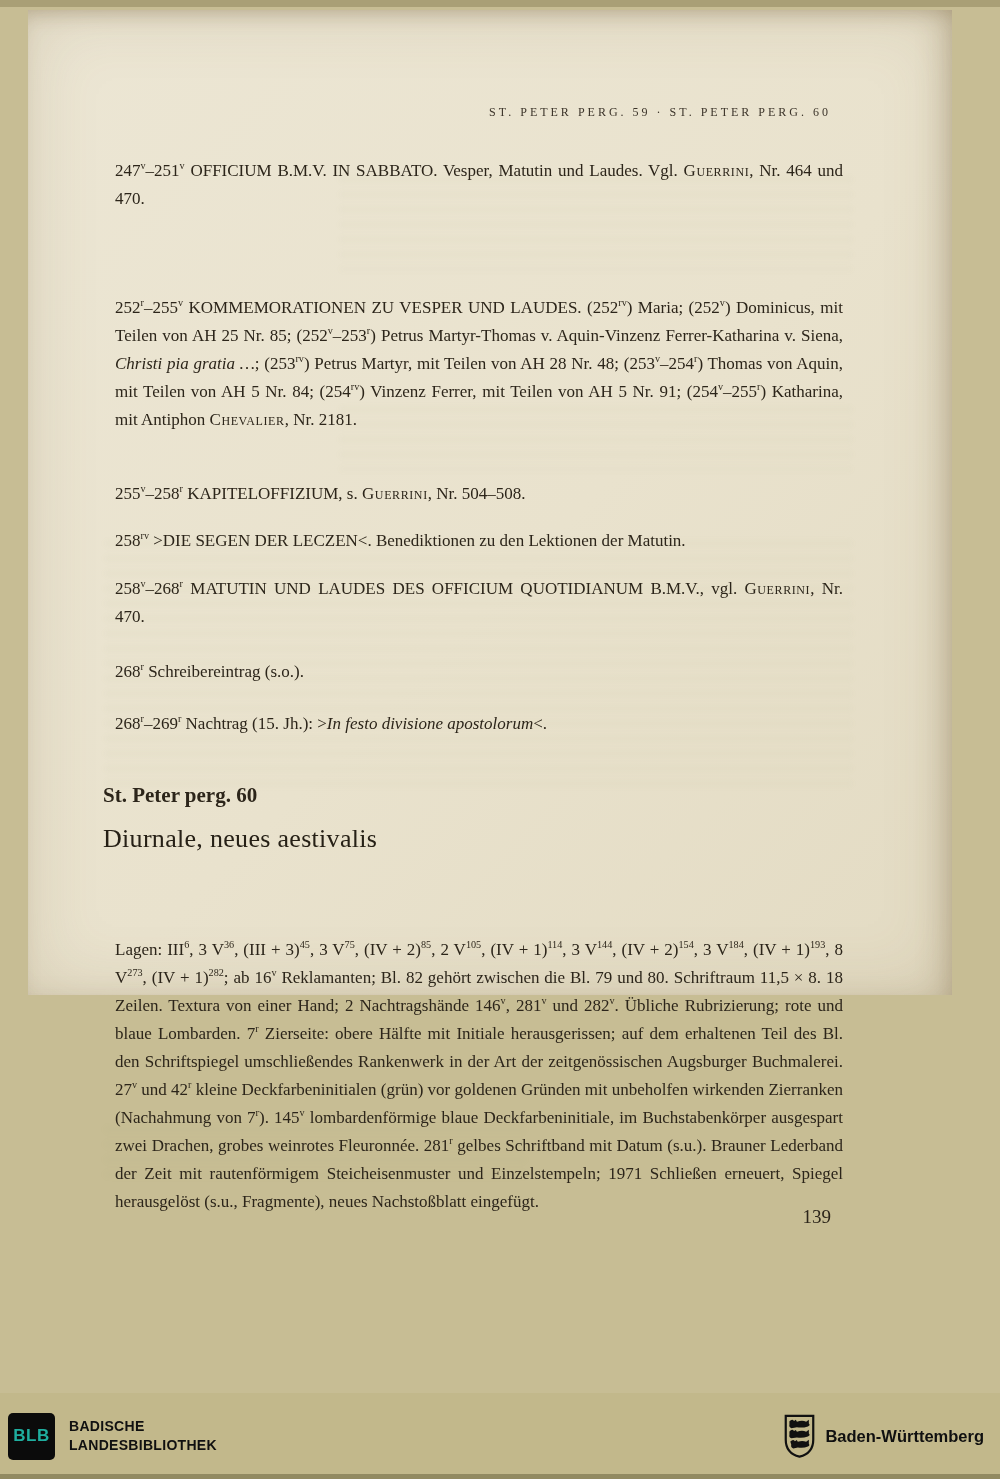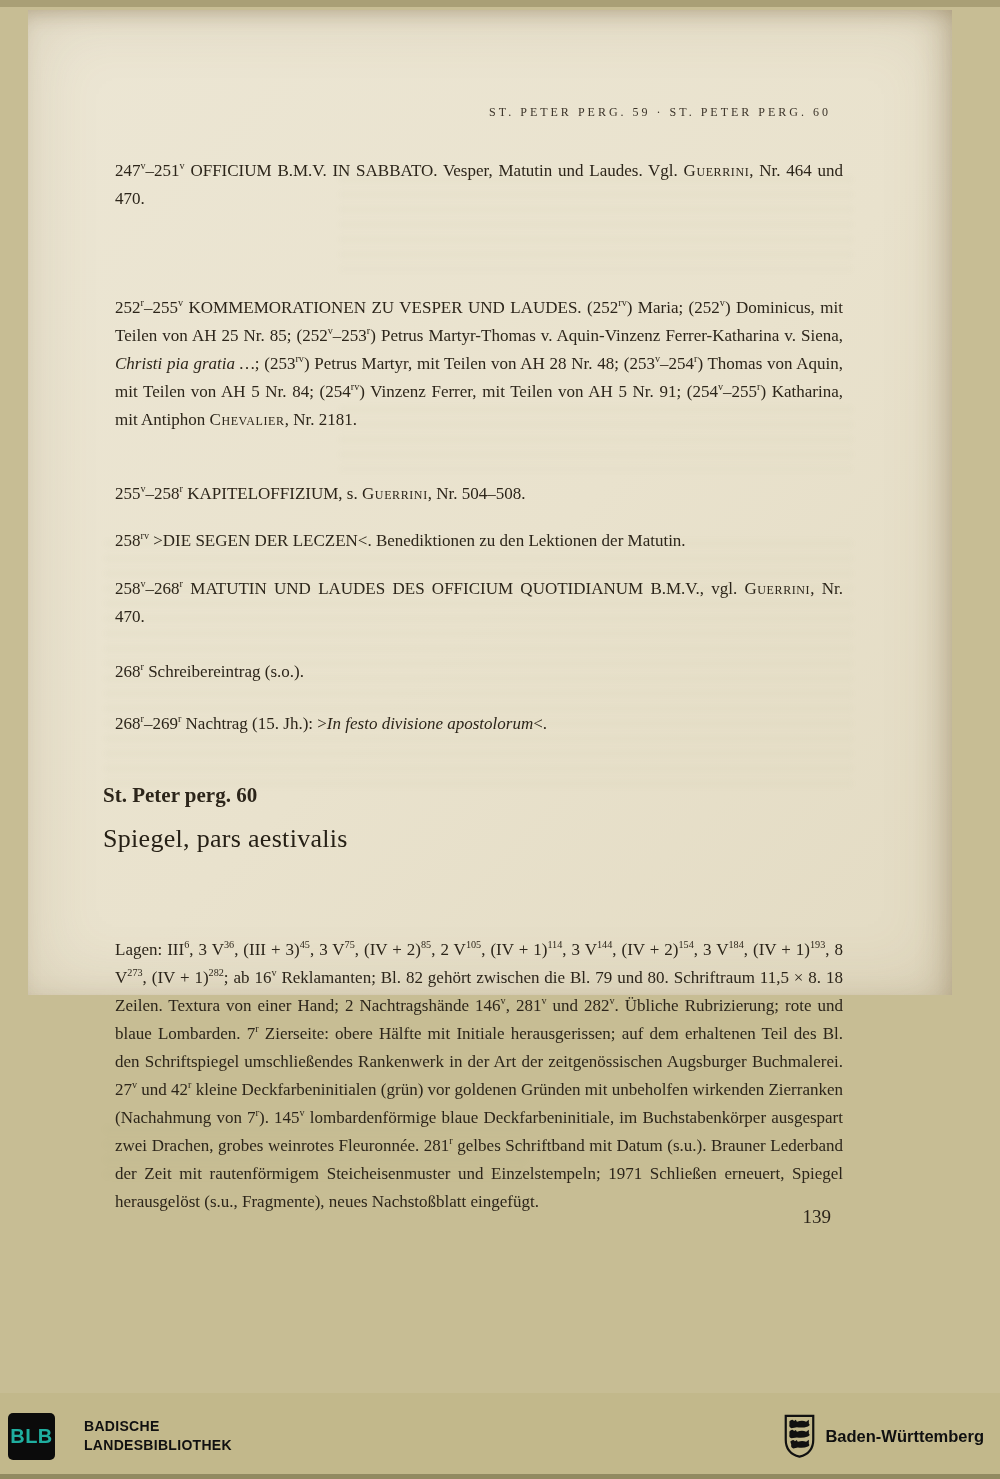--- a/index.html
+++ b/index.html
@@ -51,23 +51,23 @@
 
   .footer{
     position:absolute;left:0;bottom:0;width:100%;height:86px;box-sizing:border-box;
     background:#c2b88b;display:flex;align-items:center;justify-content:space-between;
     padding:0 16px 0 8px;font-family:"Liberation Sans", sans-serif;
   }
   .blb{display:flex;align-items:center;}
   .blb-box{
     width:47px;height:47px;background:#0b0b0b;border-radius:5px;
     display:flex;align-items:center;justify-content:center;
-    color:#1fae9f;font-weight:bold;font-size:20px;letter-spacing:.5px;
+    color:#1fae9f;font-weight:bold;font-size:17px;letter-spacing:.5px;
   }
-  .lib-name{margin-left:29px;font-size:14px;font-weight:bold;line-height:19px;color:#101010;letter-spacing:.3px;}
+  .lib-name{margin-left:14px;font-size:14px;font-weight:bold;line-height:19px;color:#101010;letter-spacing:.3px;}
   .bw{display:flex;align-items:center;}
   .bw .state{margin-left:9px;font-size:16.5px;font-weight:bold;color:#101010;}
   .arms{display:block;}
 </style>
 </head>
 <body>
 
 <div class="top-edge"></div>
 
 <div class="paper">
@@ -81,21 +81,21 @@
 
     <p class="e1 just">247<sup>v</sup>–251<sup>v</sup> OFFICIUM B.M.V. IN SABBATO. Vesper, Matutin und Laudes. Vgl. <span class="sc">Guerrini</span>, Nr. 464 und 470.</p>
     <p class="e3 just">252<sup>r</sup>–255<sup>v</sup> KOMMEMORATIONEN ZU VESPER UND LAUDES. (252<sup>rv</sup>) Maria; (252<sup>v</sup>) Dominicus, mit Teilen von AH 25 Nr. 85; (252<sup>v</sup>–253<sup>r</sup>) Petrus Martyr-Thomas v. Aquin-Vinzenz Ferrer-Katharina v. Siena, <i>Christi pia gratia …</i>; (253<sup>rv</sup>) Petrus Martyr, mit Teilen von AH 28 Nr. 48; (253<sup>v</sup>–254<sup>r</sup>) Thomas von Aquin, mit Teilen von AH 5 Nr. 84; (254<sup>rv</sup>) Vinzenz Ferrer, mit Teilen von AH 5 Nr. 91; (254<sup>v</sup>–255<sup>r</sup>) Katharina, mit Antiphon <span class="sc">Chevalier</span>, Nr. 2181.</p>
     <p class="e4">255<sup>v</sup>–258<sup>r</sup> KAPITELOFFIZIUM, s. <span class="sc">Guerrini</span>, Nr. 504–508.</p>
     <p class="e5">258<sup>rv</sup> &gt;DIE SEGEN DER LECZEN&lt;. Benediktionen zu den Lektionen der Matutin.</p>
     <p class="e6 just">258<sup>v</sup>–268<sup>r</sup> MATUTIN UND LAUDES DES OFFICIUM QUOTIDIANUM B.M.V., vgl. <span class="sc">Guerrini</span>, Nr. 470.</p>
     <p class="e7">268<sup>r</sup> Schreibereintrag (s.o.).</p>
     <p class="e8">268<sup>r</sup>–269<sup>r</sup> Nachtrag (15. Jh.): &gt;<i>In festo divisione apostolorum</i>&lt;.</p>
 
     <h2 class="shelfmark">St. Peter perg. 60</h2>
-    <h1 class="ms-title">Spiegel, pars aestivalis</h1>
+    <h1 class="ms-title">Diurnale, neues aestivalis</h1>
     <p class="description just">Lagen: III<sup>6</sup>, 3 V<sup>36</sup>, (III + 3)<sup>45</sup>, 3 V<sup>75</sup>, (IV + 2)<sup>85</sup>, 2 V<sup>105</sup>, (IV + 1)<sup>114</sup>, 3 V<sup>144</sup>, (IV + 2)<sup>154</sup>, 3 V<sup>184</sup>, (IV + 1)<sup>193</sup>, 8 V<sup>273</sup>, (IV + 1)<sup>282</sup>; ab 16<sup>v</sup> Reklamanten; Bl. 82 gehört zwischen die Bl. 79 und 80. Schriftraum 11,5 × 8. 18 Zeilen. Textura von einer Hand; 2 Nachtragshände 146<sup>v</sup>, 281<sup>v</sup> und 282<sup>v</sup>. Übliche Rubrizierung; rote und blaue Lombarden. 7<sup>r</sup> Zierseite: obere Hälfte mit Initiale herausgerissen; auf dem erhaltenen Teil des Bl. den Schriftspiegel umschließendes Rankenwerk in der Art der zeitgenössischen Augsburger Buchmalerei. 27<sup>v</sup> und 42<sup>r</sup> kleine Deckfarbeninitialen (grün) vor goldenen Gründen mit unbeholfen wirkenden Zierranken (Nachahmung von 7<sup>r</sup>). 145<sup>v</sup> lombardenförmige blaue Deckfarbeninitiale, im Buchstabenkörper ausgespart zwei Drachen, grobes weinrotes Fleuronnée. 281<sup>r</sup> gelbes Schriftband mit Datum (s.u.). Brauner Lederband der Zeit mit rautenförmigem Steicheisenmuster und Einzelstempeln; 1971 Schließen erneuert, Spiegel herausgelöst (s.u., Fragmente), neues Nachstoßblatt eingefügt.</p>
 
     <div class="pageno">139</div>
   </div>
 </div>
 
 <footer class="footer">
   <div class="blb">
     <div class="blb-box">
       <span>BLB</span>

